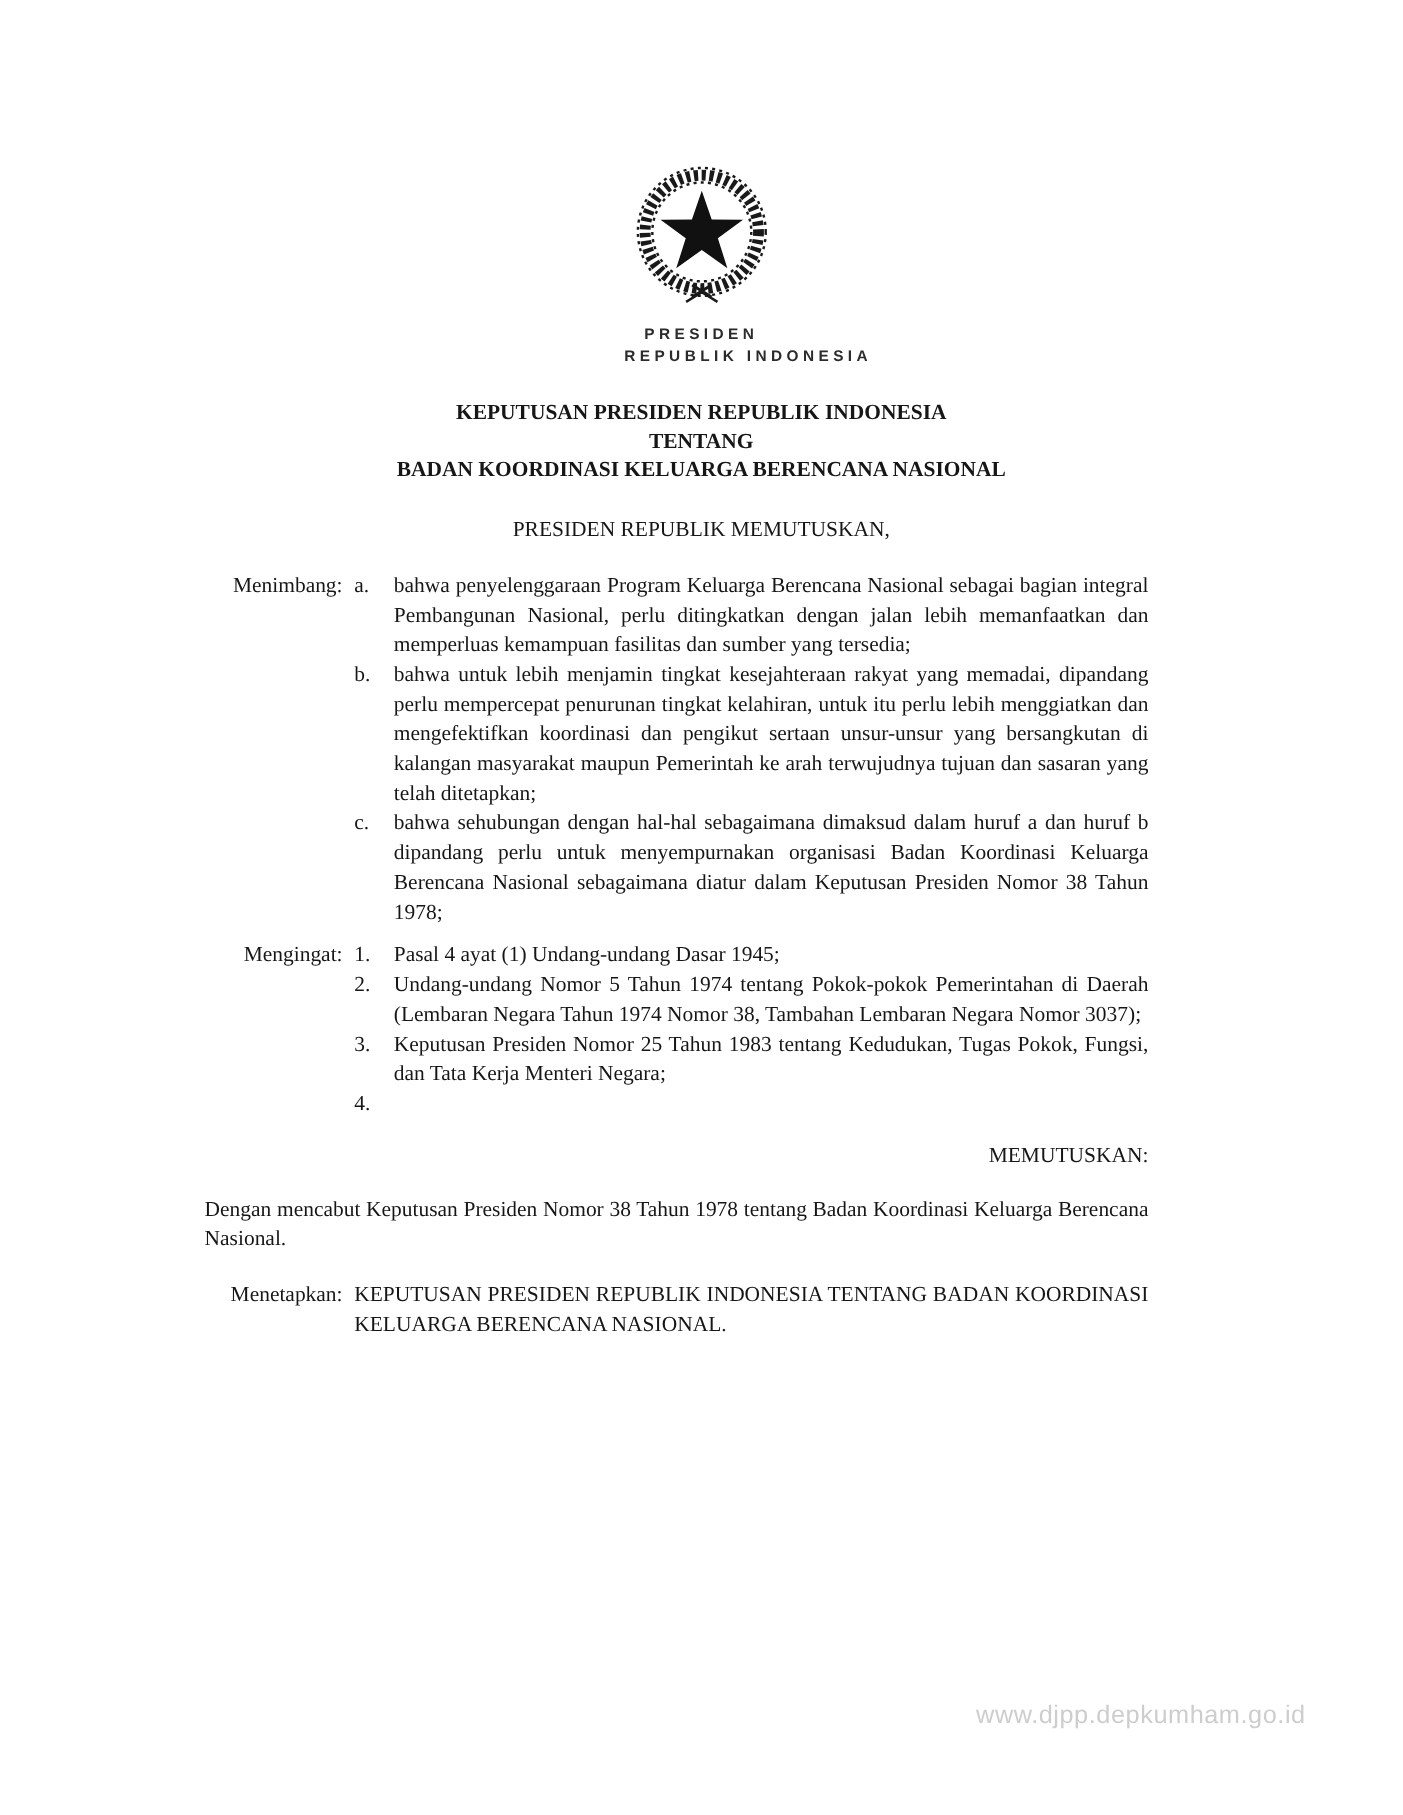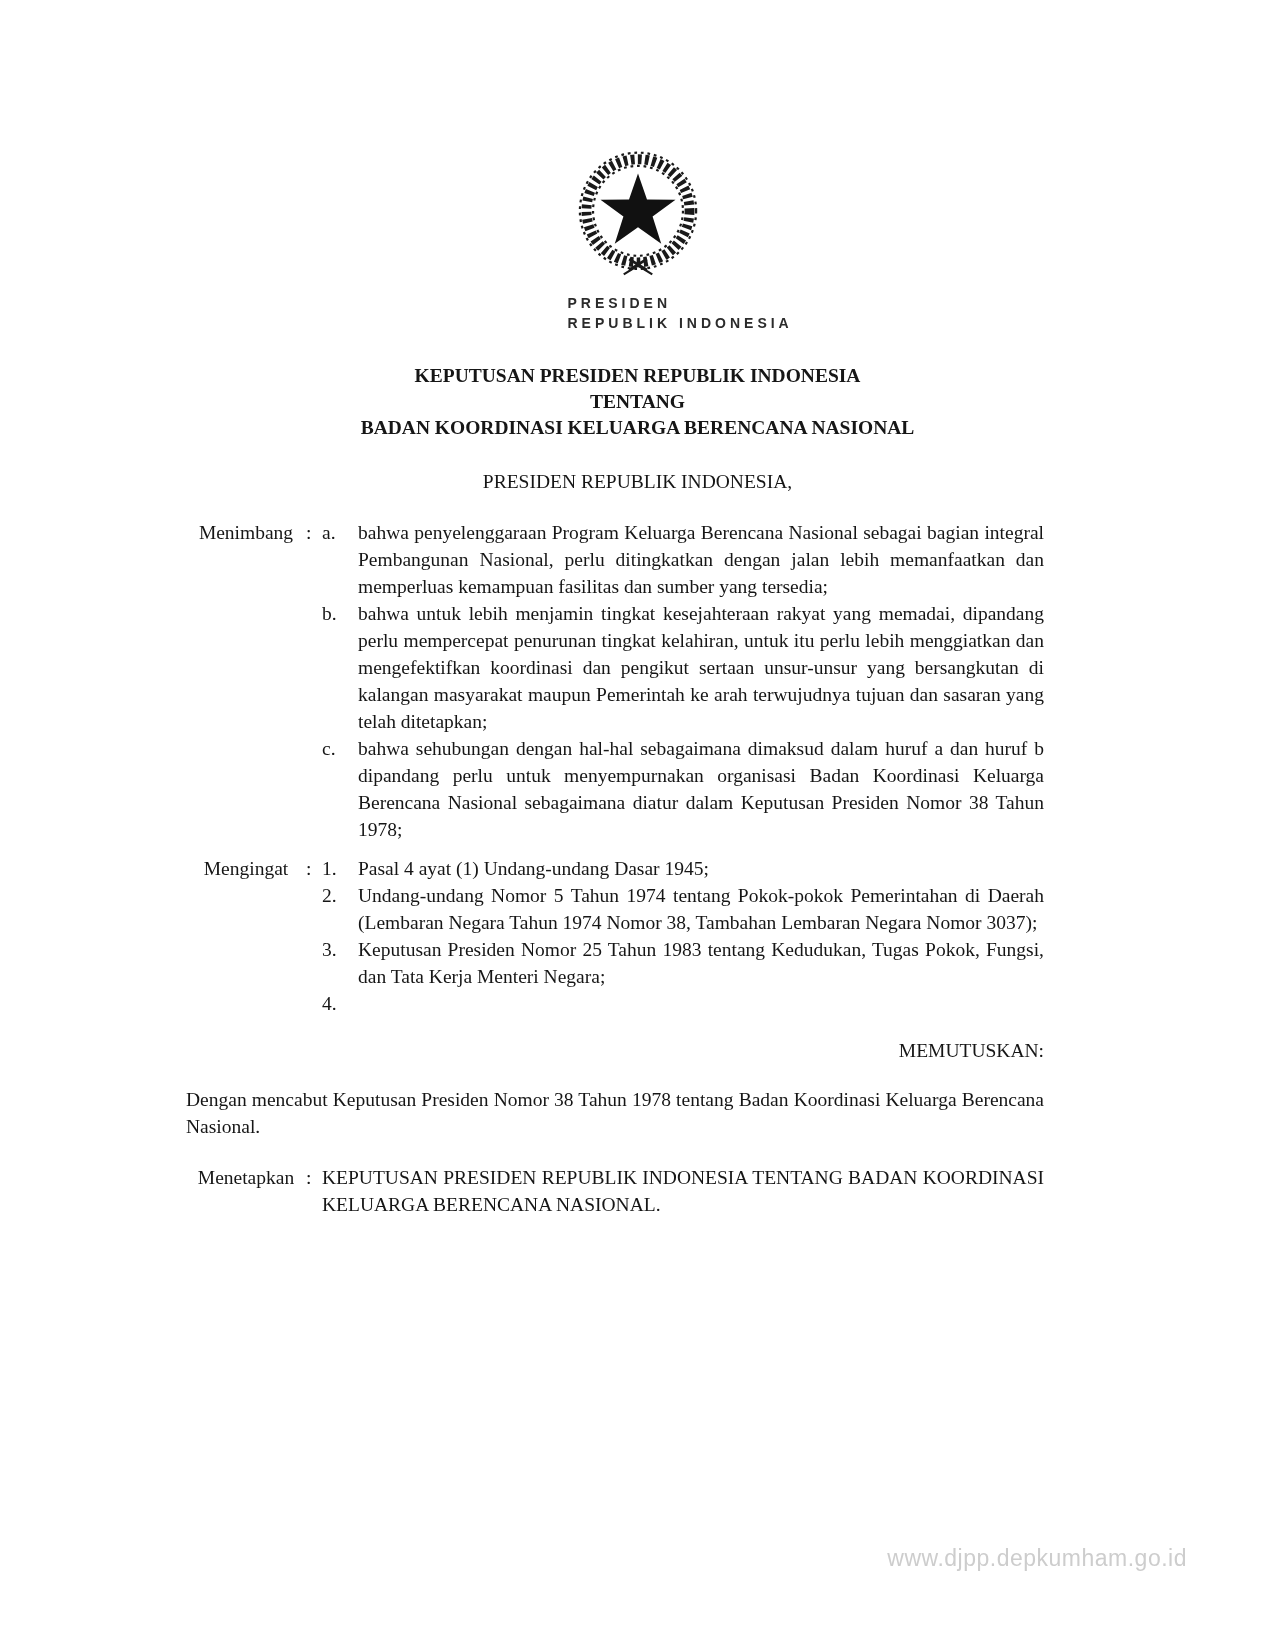--- a/index.html
+++ b/index.html
@@ -13,21 +13,21 @@
     overflow: hidden;
   }
   .page {
     position: absolute;
     inset: 0;
   }
   
   .emblem-wrap {
     margin: 145px auto 16px auto;
     width: 140px;
-    text-align: left;
+    text-align: center;
   }
   .emblem-wrap svg { display: block; margin: 0 auto; }
   .emblem-caption {
     margin-top: 12px;
     font-family: "Liberation Sans", sans-serif;
     font-size: 14px;
     font-weight: 600;
     letter-spacing: 4px;
     color: #2b2b2b;
     line-height: 20px;
@@ -54,21 +54,21 @@
   .body-content {
     margin: 24px 0 0 186px;
     width: 858px;
     font-size: 19.5px;
     line-height: 27px;
   }
   .clause-row {
     display: grid;
     grid-template-columns: 120px 16px 36px 1fr;
   }
-  .clause-row .label { text-align: center; }
+  .clause-row .label { text-align: right; }
   .clause-row .colon { text-align: left; }
   .clause-row .marker { text-align: left; }
   .clause-row .text {
     text-align: justify;
     text-justify: inter-word;
   }
   .clause-row.wide {
     grid-template-columns: 120px 16px 1fr;
   }
   .section-mengingat { margin-top: 12px; }
@@ -116,21 +116,21 @@
       <span class="cap-line">REPUBLIK INDONESIA</span>
     </div>
   </div>
 
   <div class="title-block">
     <div>KEPUTUSAN PRESIDEN REPUBLIK INDONESIA</div>
     <div>TENTANG</div>
     <div>BADAN KOORDINASI KELUARGA BERENCANA NASIONAL</div>
   </div>
 
-  <div class="salutation">PRESIDEN REPUBLIK INDONESIA,</div>
+  <div class="salutation">PRESIDEN REPUBLIK MEMUTUSKAN,</div>
 
   <div class="body-content">
 
     <section class="section-menimbang">
       <div class="clause-row">
         <div class="label">Menimbang</div>
         <div class="colon">:</div>
         <div class="marker">a.</div>
         <div class="text">bahwa penyelenggaraan Program Keluarga Berencana Nasional sebagai bagian integral Pembangunan Nasional, perlu ditingkatkan dengan jalan lebih memanfaatkan dan memperluas kemampuan fasilitas dan sumber yang tersedia;</div>
       </div>

